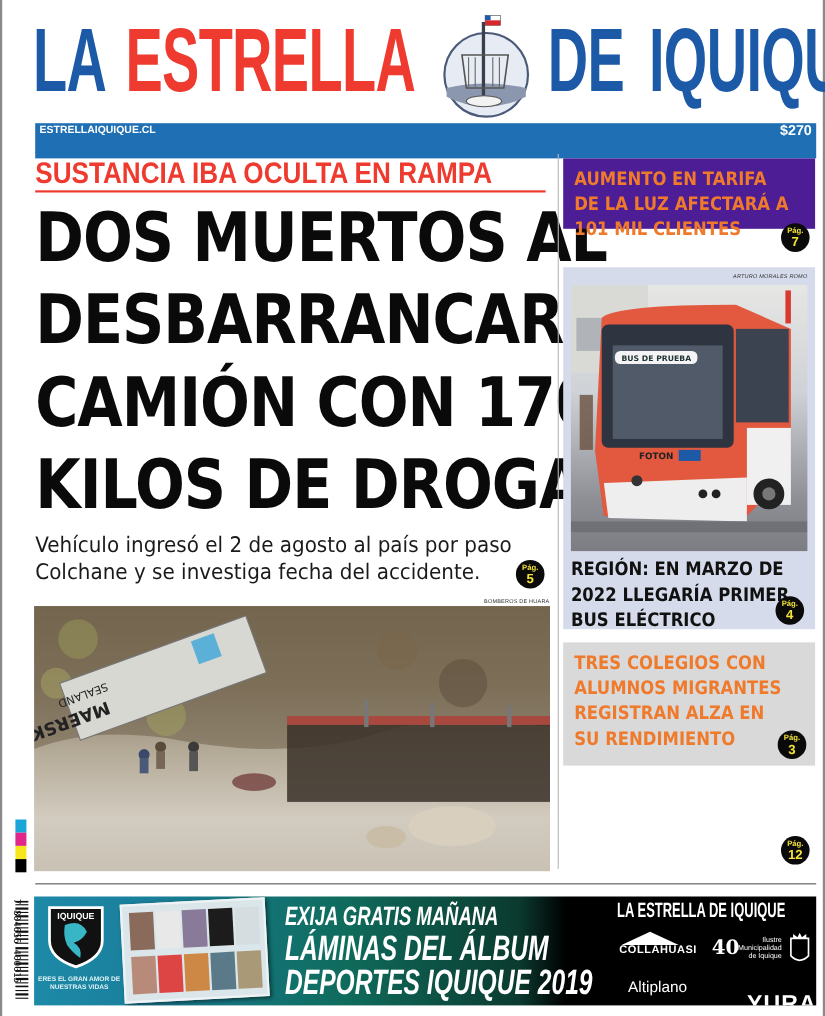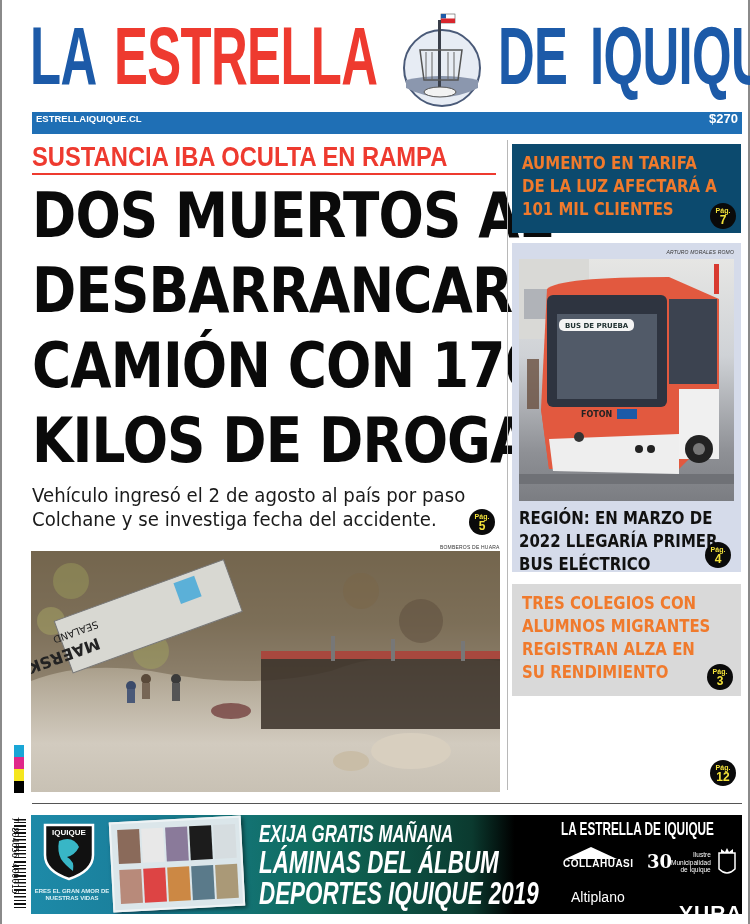--- a/index.html
+++ b/index.html
@@ -11,21 +11,21 @@
   
   .masthead { position: absolute; left: 28px; top: 6px; width: 712px; height: 102px; }
   .mast-word { position: absolute; top: 2px; font-family: "Liberation Sans", sans-serif; font-weight: 700;
                font-size: 82px; line-height: 96px; transform: scaleX(0.62); transform-origin: left top; letter-spacing: -1px; }
   .mast-la { left: 0; color: #1c5aa8; }
   .mast-estrella { left: 84px; color: #ee3a2f; }
   .mast-de { left: 468px; color: #1c5aa8; }
   .mast-iquique { left: 560px; color: #1c5aa8; }
   .mast-emblem { position: absolute; left: 360px; top: 4px; width: 104px; height: 100px; }
 
-  .dateline { position: absolute; left: 30px; top: 112px; width: 710px; height: 22px; background: #1f6fb5; color: #fff;
+  .dateline { position: absolute; left: 30px; top: 112px; width: 710px; height: 32px; background: #1f6fb5; color: #fff;
               font-family: "Liberation Sans", sans-serif; font-size: 9.5px; line-height: 14px; font-weight: 700; padding: 0 4px; }
   .dateline .site { position: absolute; left: 4px; }
   .dateline .date { position: absolute; right: 50px; }
   .dateline .price { position: absolute; right: 4px; font-size: 13px; }
 
   
   .kicker { position: absolute; left: 30px; top: 142px; font-family: "Liberation Sans", sans-serif; font-weight: 700;
             color: #ee3a2f; font-size: 27px; line-height: 30px; transform: scaleX(0.88); transform-origin: left top; white-space: nowrap; }
   .kicker-rule { position: absolute; left: 30px; top: 173px; width: 464px; height: 2px; background: #ee3a2f; }
   .headline { position: absolute; left: 30px; top: 178px; width: 470px; }
@@ -40,21 +40,21 @@
   .credit { position: absolute; font-family: "Liberation Sans", sans-serif; font-size: 5px; color: #333; letter-spacing: 0.2px; }
   .photo-main { position: absolute; left: 29px; top: 551px; width: 469px; height: 241px; overflow: hidden;
                 background: linear-gradient(180deg, #7a6c52 0%, #8d8068 30%, #b4aa98 55%, #d2cbbf 80%, #c8c1b4 100%); }
   .cmyk { position: absolute; left: 12px; width: 10px; height: 12px; }
   .vrule { position: absolute; left: 505px; top: 140px; width: 1px; height: 650px; background: #b8b8b8; }
 
   
   .side-box { position: absolute; left: 510px; width: 229px; }
   .side-title { font-family: "DejaVu Sans", sans-serif; font-weight: 700; font-size: 17px; line-height: 23px;
                 white-space: nowrap; transform: scaleX(0.88); transform-origin: left top; }
-  .box-luz { top: 144px; height: 89px; background: #0c4a6e; padding: 8px 10px; }
+  .box-luz { top: 144px; height: 64px; background: #4c1d95; padding: 8px 10px; }
   .box-luz .side-title { color: #f07a2c; }
   .box-bus { top: 243px; height: 329px; background: #d5dbea; padding: 6px 7px; }
   .box-bus .side-title { color: #111; }
   .photo-bus { position: relative; width: 215px; height: 242px; margin-top: 4px; overflow: hidden;
                background: linear-gradient(180deg, #e6e6e4 0%, #cfd2d6 40%, #8e9095 80%, #7b7d82 100%); }
   .box-col { top: 584px; height: 112px; background: #d9d9d9; padding: 8px 10px; }
   .box-col .side-title { color: #f07a2c; }
   .box-cdi { top: 706px; height: 87px; background: #d5e6cc; padding: 6px 10px; }
   .box-cdi .side-title { color: #0f7a40; }
 
@@ -301,21 +301,21 @@
       <div class="l2">LÁMINAS DEL ÁLBUM</div>
       <div class="l2">DEPORTES IQUIQUE 2019</div>
     </div>
 
     <div class="ad-sponsors">
       <div class="sp sp-estrella">LA ESTRELLA DE IQUIQUE</div>
       <svg style="position:absolute; left:10px; top:30px;" width="60" height="14" viewBox="0 0 60 14">
         <path d="M4 14 L30 2 L56 14 Z" fill="#fff"></path>
       </svg>
       <div class="sp sp-collahuasi">COLLAHUASI</div>
-      <div class="sp sp-collahuasi-20">30</div>
+      <div class="sp sp-collahuasi-20">40</div>
       <div class="sp sp-muni">
         <div>Ilustre</div>
         <div>Municipalidad</div>
         <div>de Iquique</div>
       </div>
       <svg style="position:absolute; left:166px; top:32px;" width="20" height="30" viewBox="0 0 20 30">
         <path d="M2 6 L18 6 L18 22 Q10 30 2 22 Z" fill="none" stroke="#fff" stroke-width="1.5"></path>
         <path d="M4 2 L8 5 L10 1 L12 5 L16 2 L16 6 L4 6 Z" fill="#fff"></path>
       </svg>
       <div class="sp sp-altiplano">Altiplano</div>

